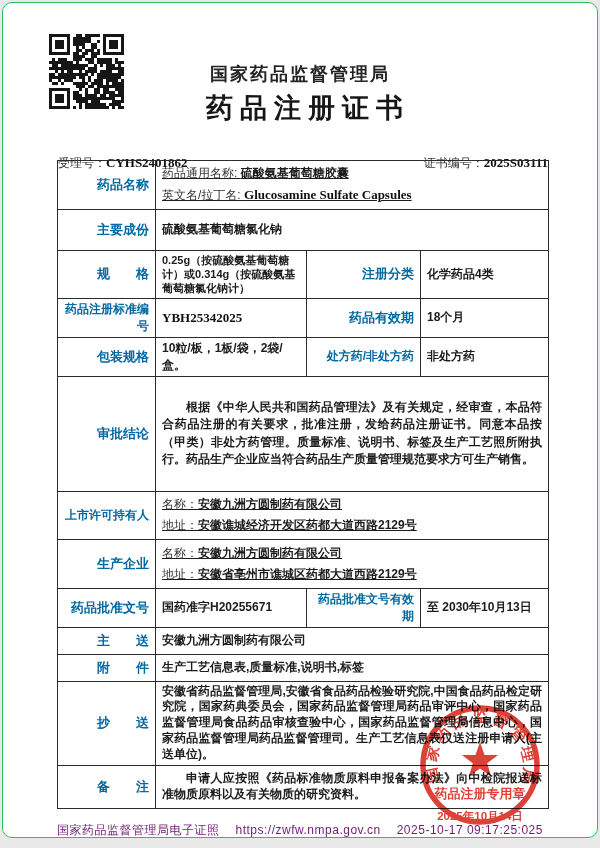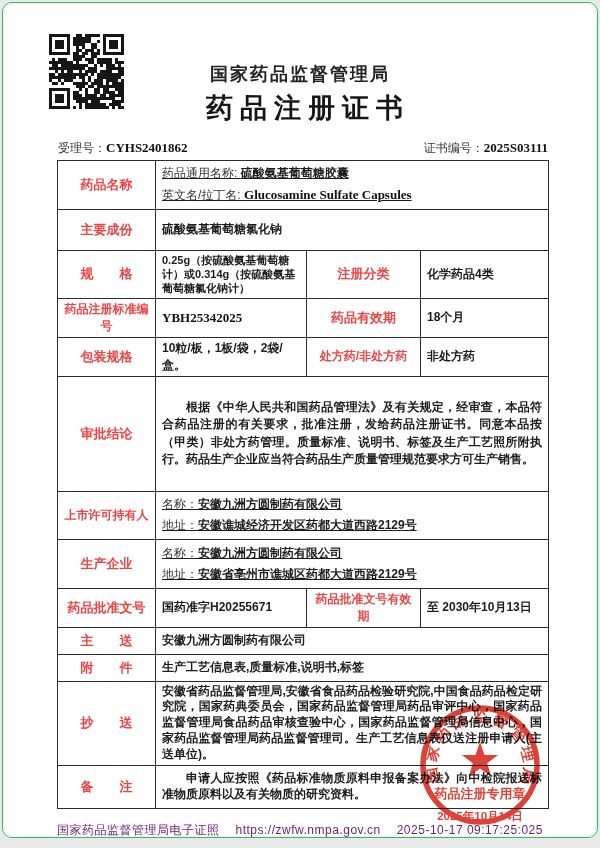--- a/index.html
+++ b/index.html
@@ -16,31 +16,31 @@
   .authority{
     position:absolute;top:59px;left:0;right:0;text-align:center;
     font-size:18px;font-weight:700;letter-spacing:2px;color:#242424;
   }
   .cert-title{
     position:absolute;top:87px;left:0;right:0;text-align:center;
     font-family:"Liberation Serif","DejaVu Serif",serif;
     font-size:27px;font-weight:600;letter-spacing:7px;color:#161616;padding-left:16px;
   }
   .ref-row{
-    position:absolute;top:137px;left:55px;width:490px;
+    position:absolute;top:152px;left:55px;width:490px;
     display:flex;justify-content:space-between;align-items:flex-start;
     font-size:12px;color:#2a2a2a;
   }
   .num{font-family:"Liberation Serif","DejaVu Serif",serif;font-weight:700;font-size:13px;color:#111;}
   table.cert{
     position:absolute;left:54px;top:157px;width:491px;
     border-collapse:collapse;table-layout:fixed;color:#1c1c1c;font-size:12px;
   }
   table.cert td{border:1.5px solid #2b2b2b;padding:2px 6px;vertical-align:middle;overflow:hidden;}
-  td.lab{font-weight:700;text-align:center;font-size:13px;padding:2px 1px;color:#ef4444;}
+  td.lab{font-weight:700;text-align:right;font-size:13px;padding:2px 1px;color:#0369a1;}
   td.lab.small{font-size:12px;letter-spacing:0;}
   td.val{font-weight:600;}
   .sub{font-weight:400;color:#333;}
   .twoline{line-height:1.75;text-decoration:underline;}
   .p{ text-indent:2em;text-align:justify;line-height:1.45;margin:0;font-weight:600;}
   .p.tight{line-height:1.32;}
   .spec{font-size:11px;line-height:1.3;font-weight:700;}
   .stamp{position:absolute;left:407px;top:694px;width:140px;height:148px;opacity:.88;mix-blend-mode:multiply;pointer-events:none;}
   .stamp text{font-family:"Liberation Sans","DejaVu Sans",sans-serif;font-weight:700;}
   .footer{

